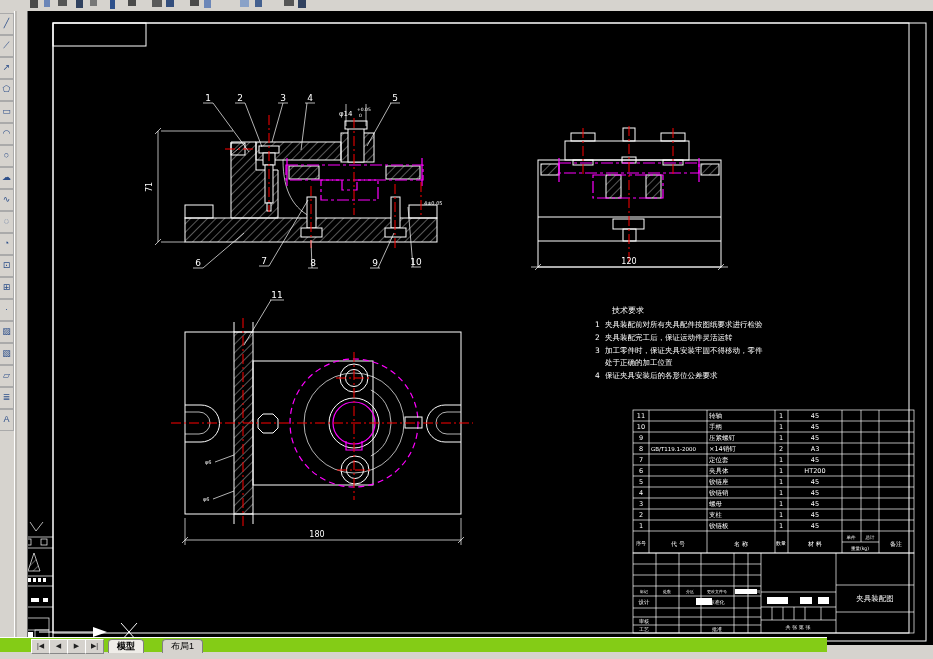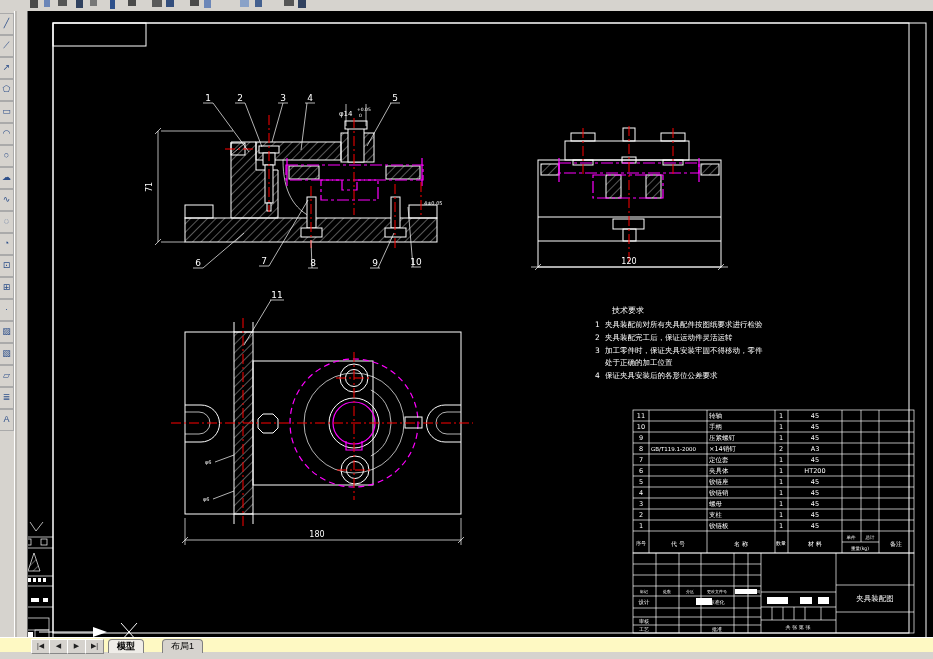--- a/index.html
+++ b/index.html
@@ -20,21 +20,21 @@
   .swt{stroke:#fff;fill:none;stroke-width:0.7;}
   .fw{fill:#fff;stroke:none;}
   .hw{fill:url(#hw);stroke:#fff;stroke-width:1;}
   .blk{fill:#000;stroke:#fff;stroke-width:1;}
   .sm{stroke:#ff00ff;fill:none;stroke-width:1.2;}
   .ph{stroke-dasharray:12 3 3 3;}
   .md{stroke-dasharray:6 4;}
   .sr{stroke:#ff0000;fill:none;stroke-width:1;}
   .cl{stroke-dasharray:10 3 2 3;}
   
-  #statusbar{position:absolute;left:0;top:637px;width:933px;height:14px;background:#fef9c3;border-top:1px solid #fff;}
+  #statusbar{position:absolute;left:0;top:637px;width:827px;height:14px;background:#84cc16;border-top:1px solid #fff;}
   .navbtn{position:absolute;top:1px;width:17px;height:13px;background:#d6d3ce;border:1px solid #888;border-top-color:#fff;border-left-color:#fff;
           font-size:7px;line-height:12px;text-align:center;color:#222;}
   .tab{position:absolute;top:1px;height:13px;padding:0 8px;background:#d6d3ce;border:1px solid #808080;border-bottom:none;
        border-top-left-radius:4px;border-top-right-radius:4px;font-size:9px;line-height:13px;color:#000;}
   .tab.active{background:#efede8;font-weight:bold;}
 </style>
 </head>
 <body>
 
 <div id="window">

